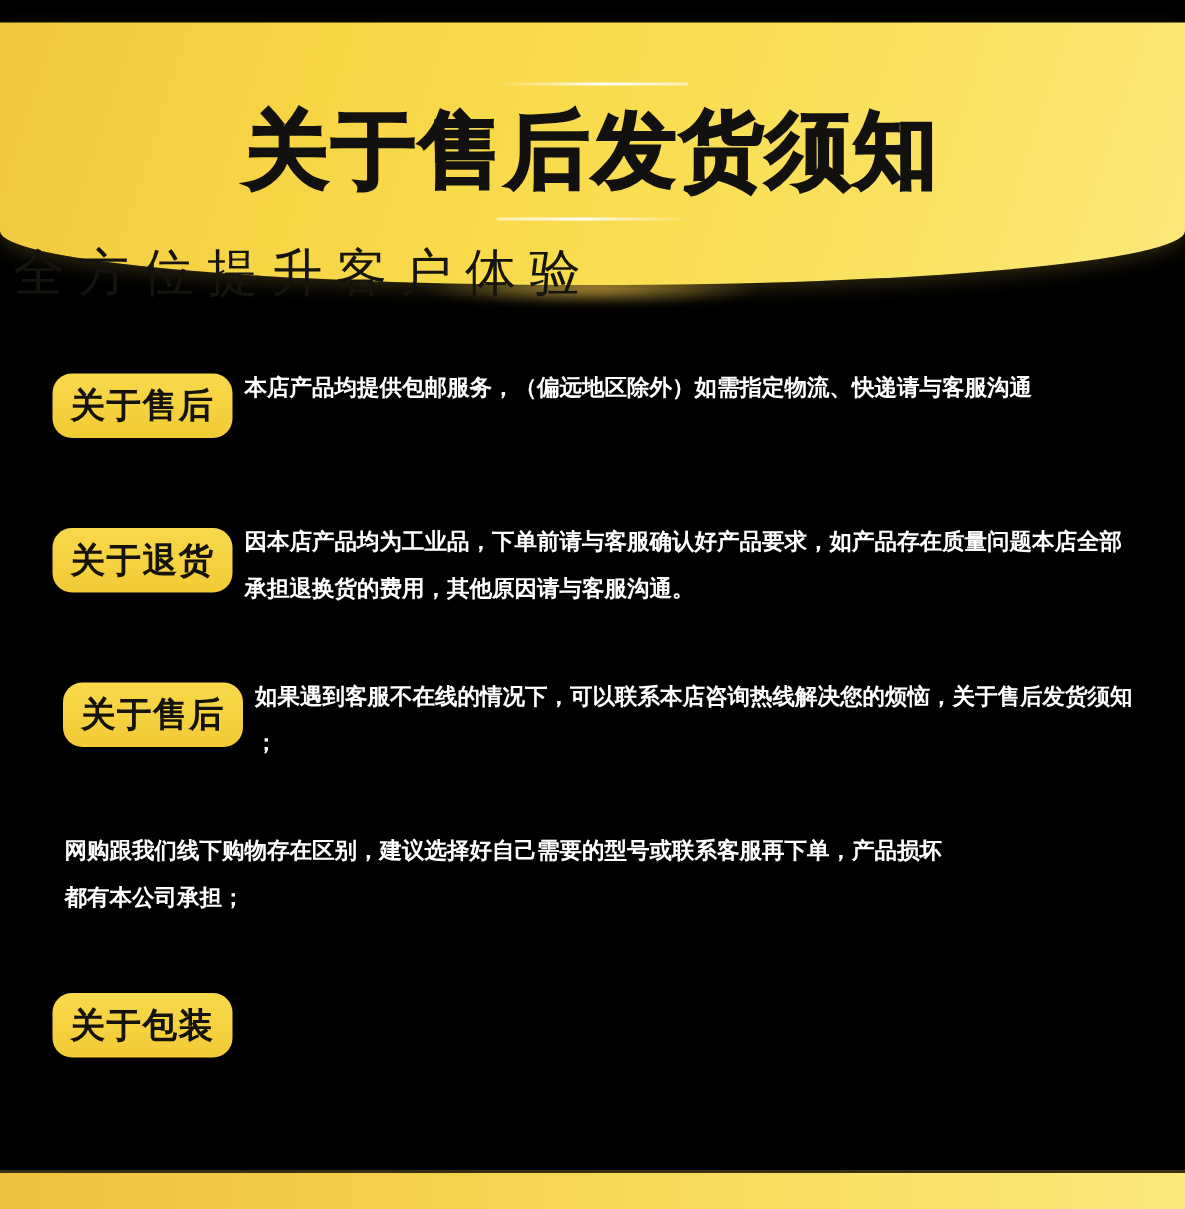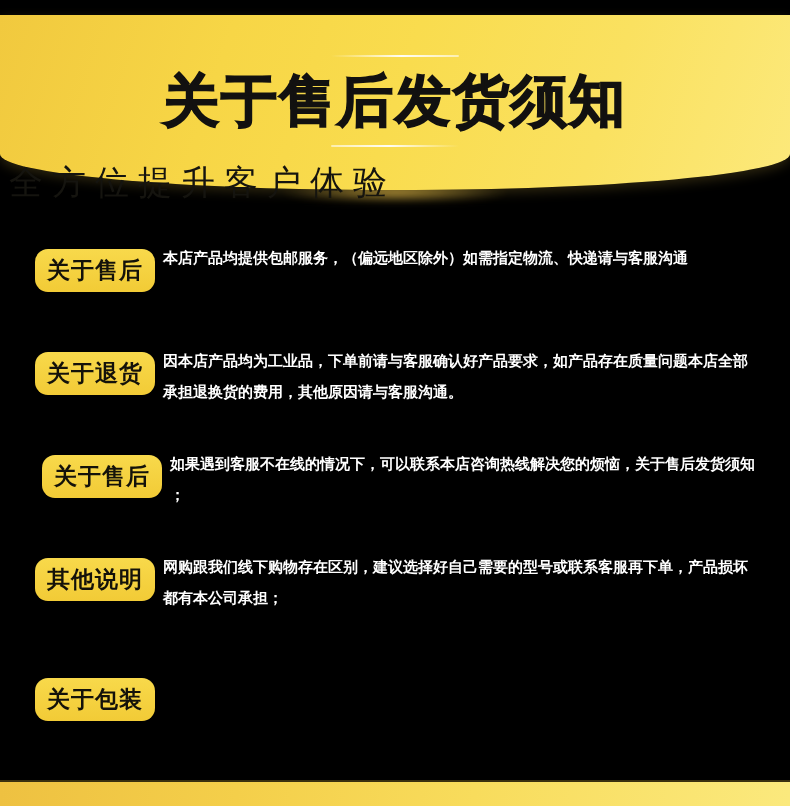--- a/index.html
+++ b/index.html
@@ -40,21 +40,21 @@
     font-size:34px; line-height:1.1; font-weight:500;
     letter-spacing:9px; text-indent:9px; color:#15140f;
   }
 
   
   .section {
     position:absolute; left:35px; width:725px;
     display:flex; align-items:flex-start;
   }
   .sec-1 { top:243px; } .sec-2 { top:346px; } .sec-3 { top:449px;justify-content:flex-end; }
-  .sec-4 { top:552px; } .sec-5 { top:672px;flex-direction:column; }
+  .sec-4 { top:552px; } .sec-5 { top:656px;flex-direction:column; }
   .badge {
     flex:none; width:120px; height:43px; margin-top:6px;
     background:linear-gradient(180deg,#f8d94b,#f2cb36);
     border-radius:13px;
     display:flex; align-items:center; justify-content:center;
   }
   .badge span {
     font-size:23px; font-weight:bold; color:#14120a; letter-spacing:1px;
     white-space:nowrap;
   }
@@ -103,23 +103,20 @@
   </div>
 
   <div class="section sec-3">
     <div class="badge">
       <span>关于售后</span>
     </div>
     <p class="sec-text">如果遇到客服不在线的情况下，可以联系本店咨询热线解决您的烦恼，关于售后发货须知；</p>
   </div>
 
   <div class="section sec-4">
-    <div class="badge">
-      <span>其他说明</span>
-    </div>
     <p class="sec-text">网购跟我们线下购物存在区别，建议选择好自己需要的型号或联系客服再下单，产品损坏都有本公司承担；</p>
   </div>
 
   <div class="section sec-5">
     <div class="badge">
       <span>关于包装</span>
     </div>
   </div>
 
   <div class="footer-strip"></div>

